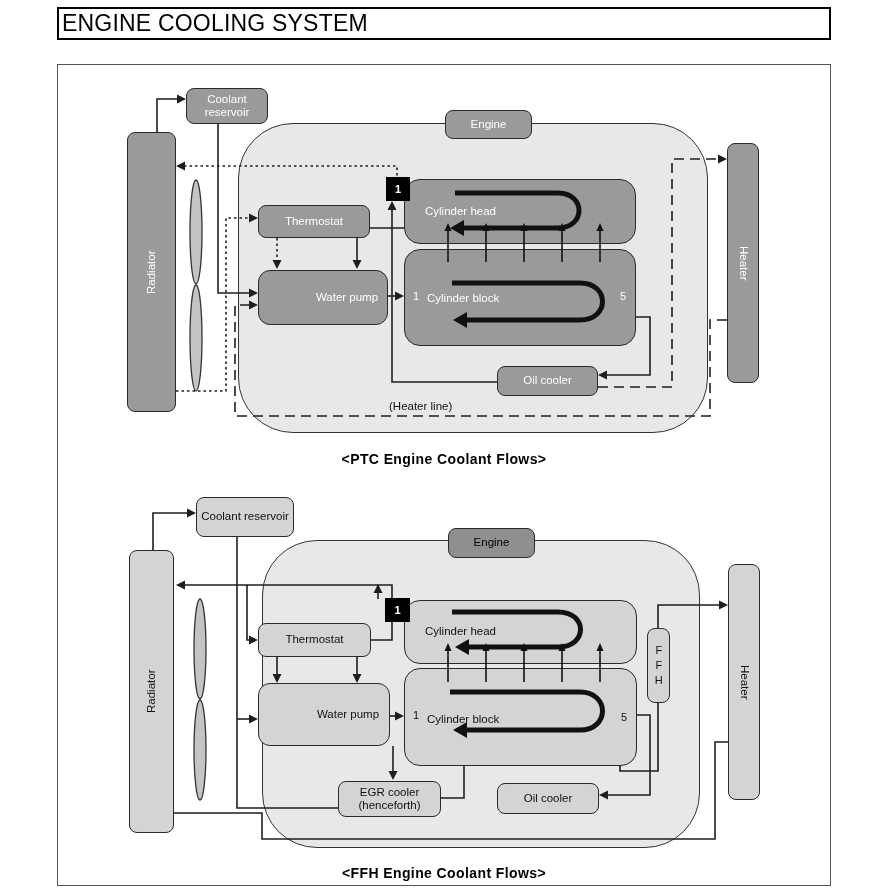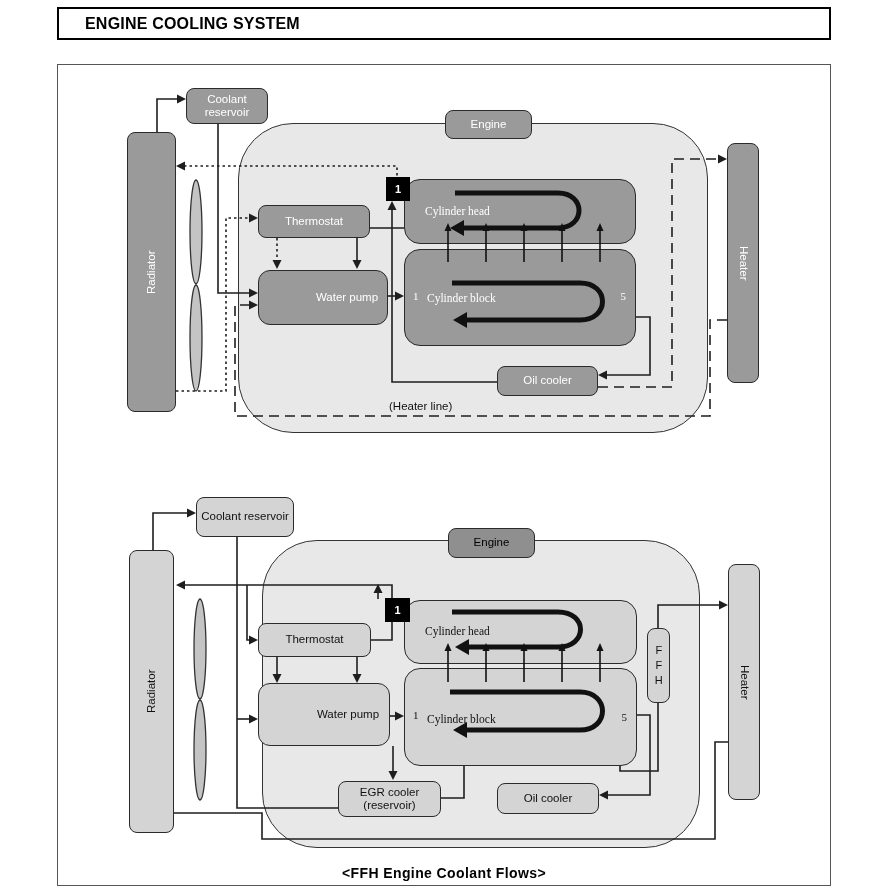--- a/index.html
+++ b/index.html
@@ -2,31 +2,31 @@
 <html><head>
 <meta charset="utf-8">
 <style>
   html,body{margin:0;padding:0;background:#ffffff;}
   #root{position:relative;width:890px;height:890px;background:#fff;
         font-family:"Liberation Sans","DejaVu Sans",sans-serif;overflow:hidden;}
   .abs{position:absolute;}
   
   #title-box{left:57px;top:7px;width:774px;height:33px;border:2px solid #000;
              background:#fff;box-sizing:border-box;}
-  #title-text{font-size:16px;font-weight:bold;color:#000;line-height:29px;padding-left:26px;
+  #title-text{font-size:23px;font-weight:normal;color:#000;line-height:29px;padding-left:3px;
               letter-spacing:0.2px;white-space:nowrap;}
   
   #figure-frame{left:57px;top:64px;width:774px;height:822px;border:1px solid #555;
                 background:#fff;box-sizing:border-box;}
   
   .node{box-sizing:border-box;border:1.4px solid #2b2b2b;display:flex;align-items:center;
         justify-content:center;text-align:center;font-size:11.5px;line-height:1.15;z-index:3;}
   .dark{background:var(--dark-box);color:#fff;}
   .light{background:var(--light-box);color:#111;}
-  .r8{border-radius:8px;} .r12{border-radius:12px;padding-left:48px;} .r16{border-radius:16px;font-family:Liberation Serif, serif;}
+  .r8{border-radius:8px;} .r12{border-radius:12px;padding-left:48px;} .r16{border-radius:16px;}
   .engine-body{background:var(--engine-body);border:1.2px solid #333;border-radius:55px;
                z-index:1;box-sizing:border-box;}
   .vdown{writing-mode:vertical-rl;}
   .vup{writing-mode:vertical-rl;transform:rotate(180deg);}
   .marker{background:#000;color:#fff;font-weight:bold;font-size:11px;border:1px solid #000;
           display:flex;align-items:center;justify-content:center;z-index:3;box-sizing:border-box;}
   .portnum{position:absolute;font-size:11px;z-index:4;}
   .head-label,.block-label{position:absolute;left:20px;z-index:4;font-size:11.5px;}
   svg.layer{position:absolute;left:0;top:0;z-index:2;}
   svg.layer.top{z-index:4;}
@@ -142,20 +142,21 @@
   <div class="abs node dark r8" style="left:497px;top:366px;width:101px;height:30px;">
       <span>Oil cooler</span>
     </div>
 
   <div class="abs node dark r8 vdown" style="left:727px;top:143px;width:32px;height:240px;">
       <span>Heater</span>
     </div>
 
   <div class="abs note" style="left:389px;top:400px;">(Heater line)</div>
 
+  <div class="abs caption" style="top:451px;">&lt;PTC  Engine  Coolant  Flows&gt;</div>
 
   <div class="abs engine-body" style="left:262px;top:540px;width:438px;height:308px;"></div>
 
   <div class="abs node light r8" style="left:196px;top:497px;width:98px;height:40px;">
       <span>Coolant reservoir</span>
     </div>
 
   <div class="abs node light r8 vup" style="left:129px;top:550px;width:45px;height:283px;">
       <span>Radiator</span>
     </div>
@@ -180,21 +181,21 @@
     <span class="portnum" style="left:8px;top:40px;">1</span>
     <span class="block-label" style="top:44px;left:22px;">Cylinder block</span>
     <span class="portnum" style="right:9px;top:42px;">5</span>
   </div>
 
   <div class="abs marker" style="left:385px;top:598px;width:25px;height:24px;">
       <span>1</span>
     </div>
 
   <div class="abs node light r8" style="left:338px;top:781px;width:103px;height:36px;">
-      <span style="width:80px;">EGR cooler (reservoir)</span>
+      <span style="width:80px;">EGR cooler (henceforth)</span>
     </div>
 
   <div class="abs node light r8" style="left:497px;top:783px;width:102px;height:31px;">
       <span>Oil cooler</span>
     </div>
 
   <div class="abs node light r8 ffh-box" style="left:647px;top:628px;width:23px;height:75px;">
       <span>FFH</span>
     </div>
 

